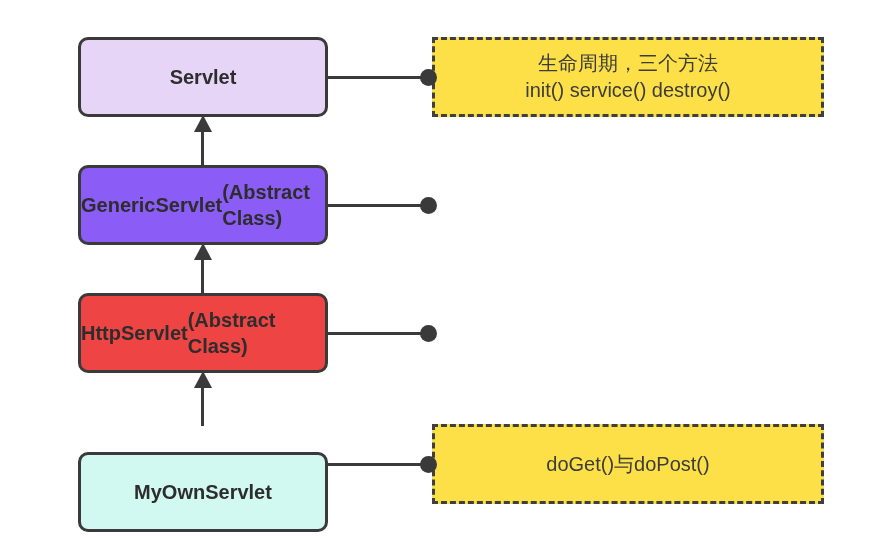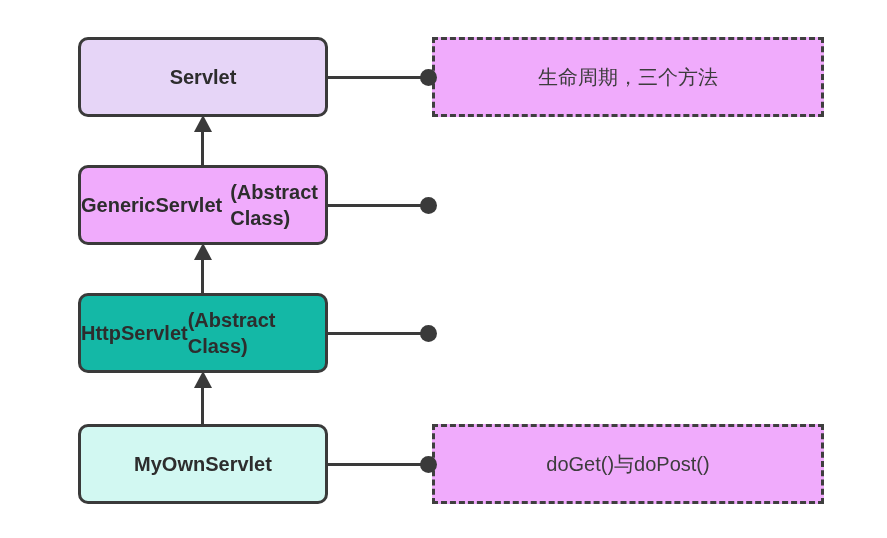--- a/index.html
+++ b/index.html
@@ -35,21 +35,21 @@
     height: 80px;
     box-sizing: border-box;
     border: 3px dashed #3f3f3f;
     display: flex;
     flex-direction: column;
     justify-content: center;
     align-items: center;
     font-size: 20px;
     color: #3c3c3c;
     line-height: 1.35;
-    background: #f0abfc;
+    background: #fde047;
   }
   .connector {
     position: absolute;
     height: 3px;
     background: #3a3a3a;
     left: 326px;
     width: 102px;
     z-index: 1;
   }
   .dot {
@@ -96,52 +96,53 @@
 
 <div class="canvas">
 
   <div class="node r1" style="background-color: rgb(230, 213, 247);">
     <div>Servlet</div>
   </div>
   <div class="connector c1"></div>
   <div class="dot d1"></div>
   <div class="note r1">
     <div>生命周期，三个方法</div>
+    <div>init() service() destroy()</div>
   </div>
 
   <div class="arrow a1">
     <div class="arrow-head"></div>
     <div class="arrow-stem"></div>
   </div>
 
-  <div class="node r2" style="background-color: #f0abfc; gap: 8px;">
+  <div class="node r2" style="background-color: #8b5cf6;">
     <div>GenericServlet</div>
     <div>(Abstract Class)</div>
   </div>
   <div class="connector c2"></div>
   <div class="dot d2"></div>
 
   <div class="arrow a2">
     <div class="arrow-head"></div>
     <div class="arrow-stem"></div>
   </div>
 
-  <div class="node r3" style="background-color: #14b8a6;">
+  <div class="node r3" style="background-color: #ef4444;">
     <div>HttpServlet</div>
     <div>(Abstract Class)</div>
   </div>
   <div class="connector c3"></div>
   <div class="dot d3"></div>
 
   <div class="arrow a3">
     <div class="arrow-head"></div>
     <div class="arrow-stem"></div>
   </div>
 
-  <div class="node r4" style="background-color: rgb(210, 248, 242);">
+  <div class="node r4" style="background-color: rgb(210, 248, 242); margin-top: 28px;">
     <div>MyOwnServlet</div>
   </div>
   <div class="connector c4"></div>
   <div class="dot d4"></div>
   <div class="note r4">
     <div>doGet()与doPost()</div>
   </div>
 
 </div>
 

